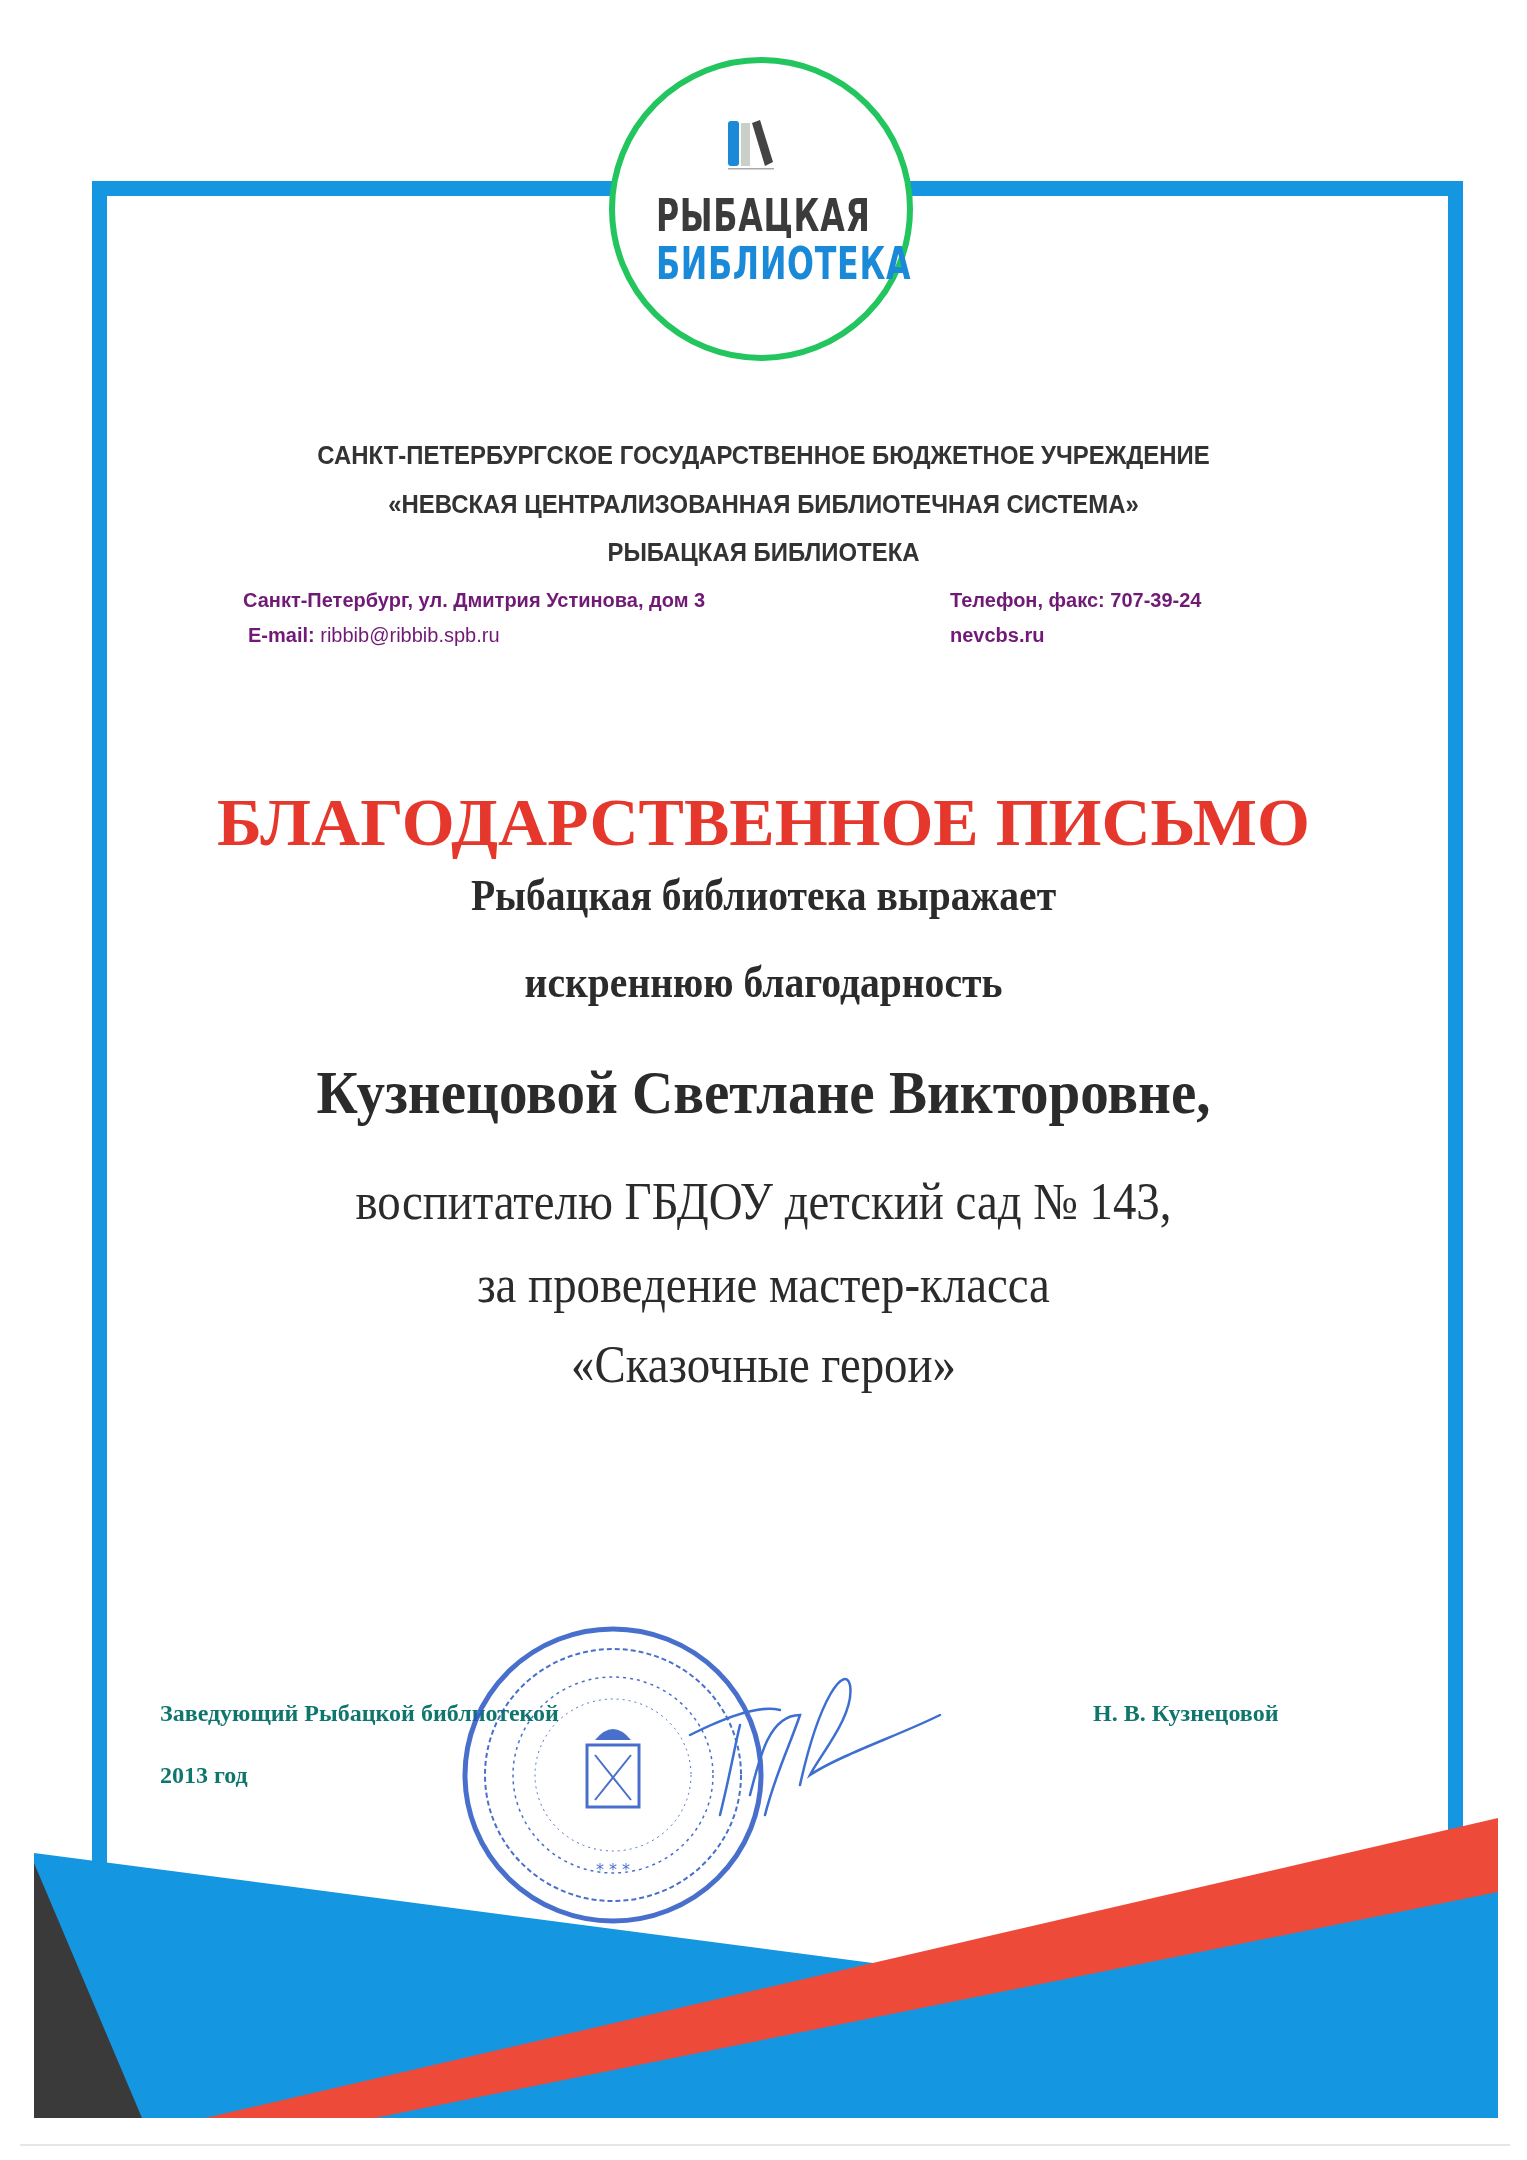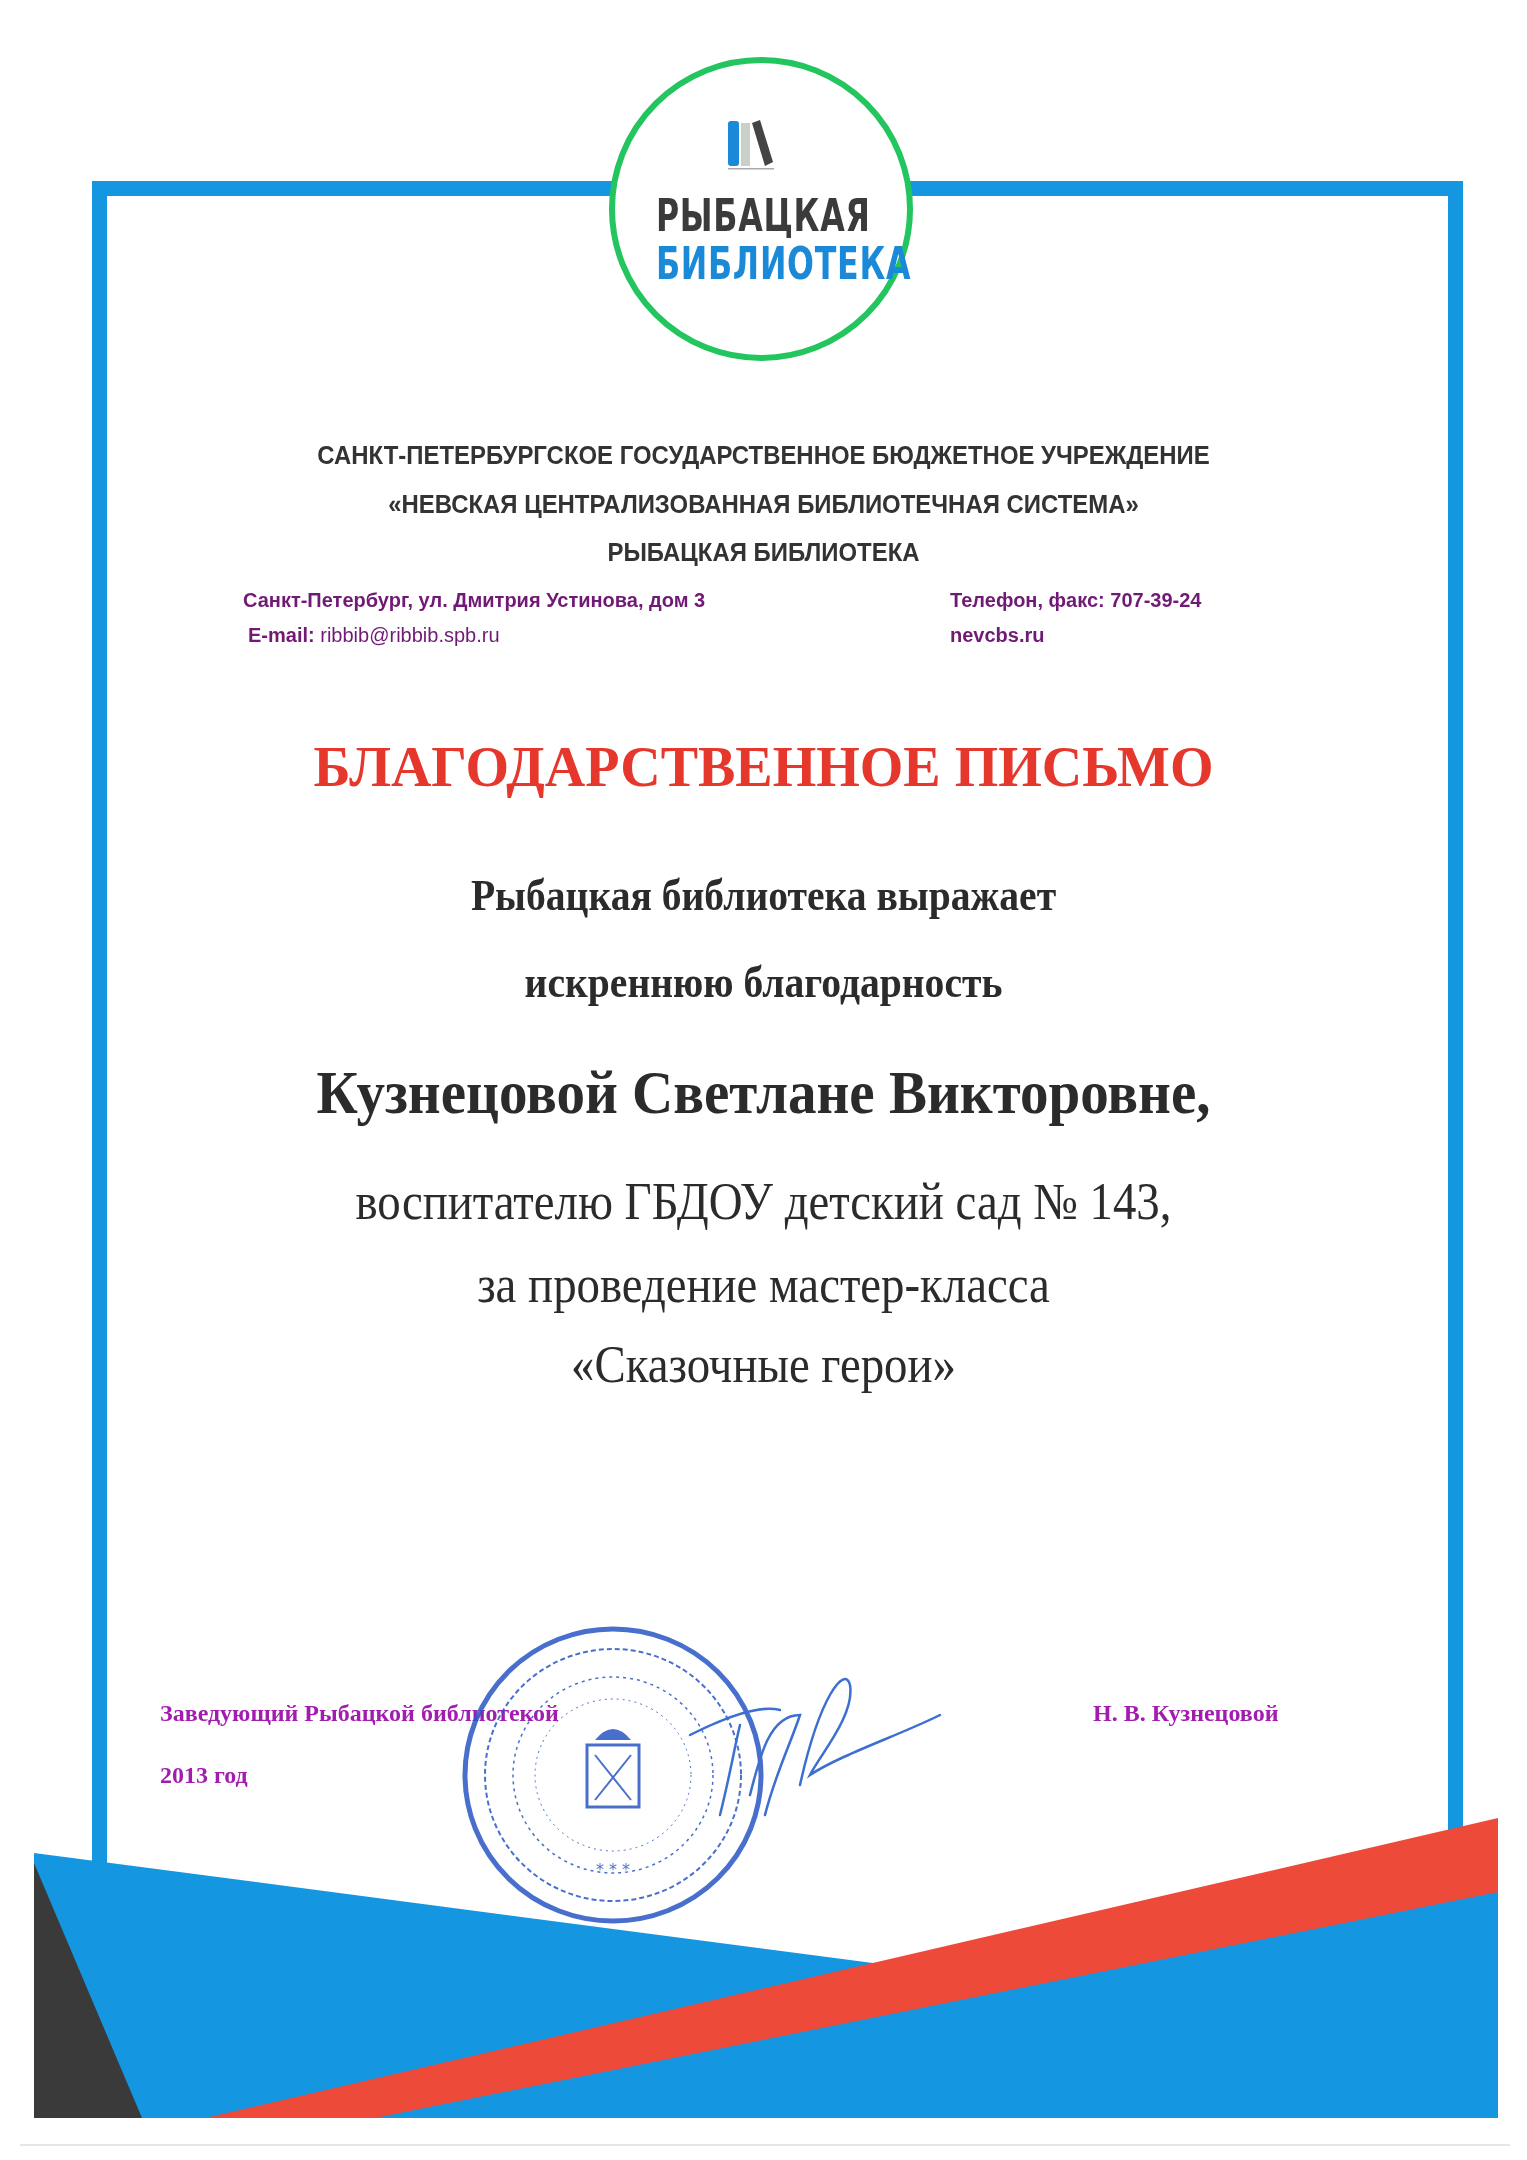--- a/index.html
+++ b/index.html
@@ -7,25 +7,25 @@
   .abs { position:absolute; }
   .frame { position:absolute; left:92px; top:181px; width:1371px; height:1800px; border:15px solid #1596e0; border-bottom:none; box-sizing:border-box; }
   .logo { position:absolute; left:609px; top:57px; width:304px; height:304px; border-radius:50%; border:6px solid #22c55e; background:#fff; box-sizing:border-box; }
   .logo .books { position:absolute; left:111px; top:56px; width:70px; height:52px; }
   .logo .t1 { position:absolute; left:0; right:0; top:127px; text-align:center; font-family:"DejaVu Sans", sans-serif; font-weight:bold; font-size:44px; color:#3b3b3b; letter-spacing:1px; transform:scaleX(0.72); }
   .logo .t2 { position:absolute; left:0; right:0; top:175px; text-align:center; font-family:"DejaVu Sans", sans-serif; font-weight:bold; font-size:44px; color:#1a8ad8; letter-spacing:1px; transform:scaleX(0.72); }
   .center { position:absolute; left:0; width:1527px; text-align:center; }
   .org { font-family:"Liberation Sans", sans-serif; font-weight:bold; font-size:26px; color:#333; transform:scaleX(0.92); }
   .addr { font-family:"Liberation Sans", sans-serif; font-weight:bold; font-size:20px; color:#701a75; }
   .addr .reg { font-weight:normal; }
-  .title { font-family:"Liberation Serif", serif; font-weight:bold; font-size:56px; color:#e5372c; letter-spacing:0px; }
+  .title { font-family:"Liberation Serif", serif; font-weight:bold; font-size:68px; color:#e5372c; letter-spacing:0px;margin-top:48px; }
   .lead { font-family:"Liberation Serif", serif; font-weight:bold; font-size:44px; color:#2b2b2b; transform:scaleX(0.9); }
   .name { font-family:"Liberation Serif", serif; font-weight:bold; font-size:62px; color:#2b2b2b; transform:scaleX(0.92); }
   .body { font-family:"Liberation Serif", serif; font-size:52px; color:#2b2b2b; transform:scaleX(0.9); }
-  .sign { font-family:"Liberation Serif", serif; font-weight:bold; font-size:24px; color:#a21caf; }
+  .sign { font-family:"Liberation Serif", serif; font-weight:bold; font-size:24px; color:#0f766e; }
   .bottom-art { position:absolute; left:0; top:0; width:1527px; height:2160px; pointer-events:none; }
 </style>
 </head>
 <body>
 
 <div class="frame"></div>
 
 <div class="logo">
   <svg class="books" viewBox="0 0 70 52">
     <rect x="2" y="2" width="11" height="45" rx="3" fill="#1a8ad8"></rect>

